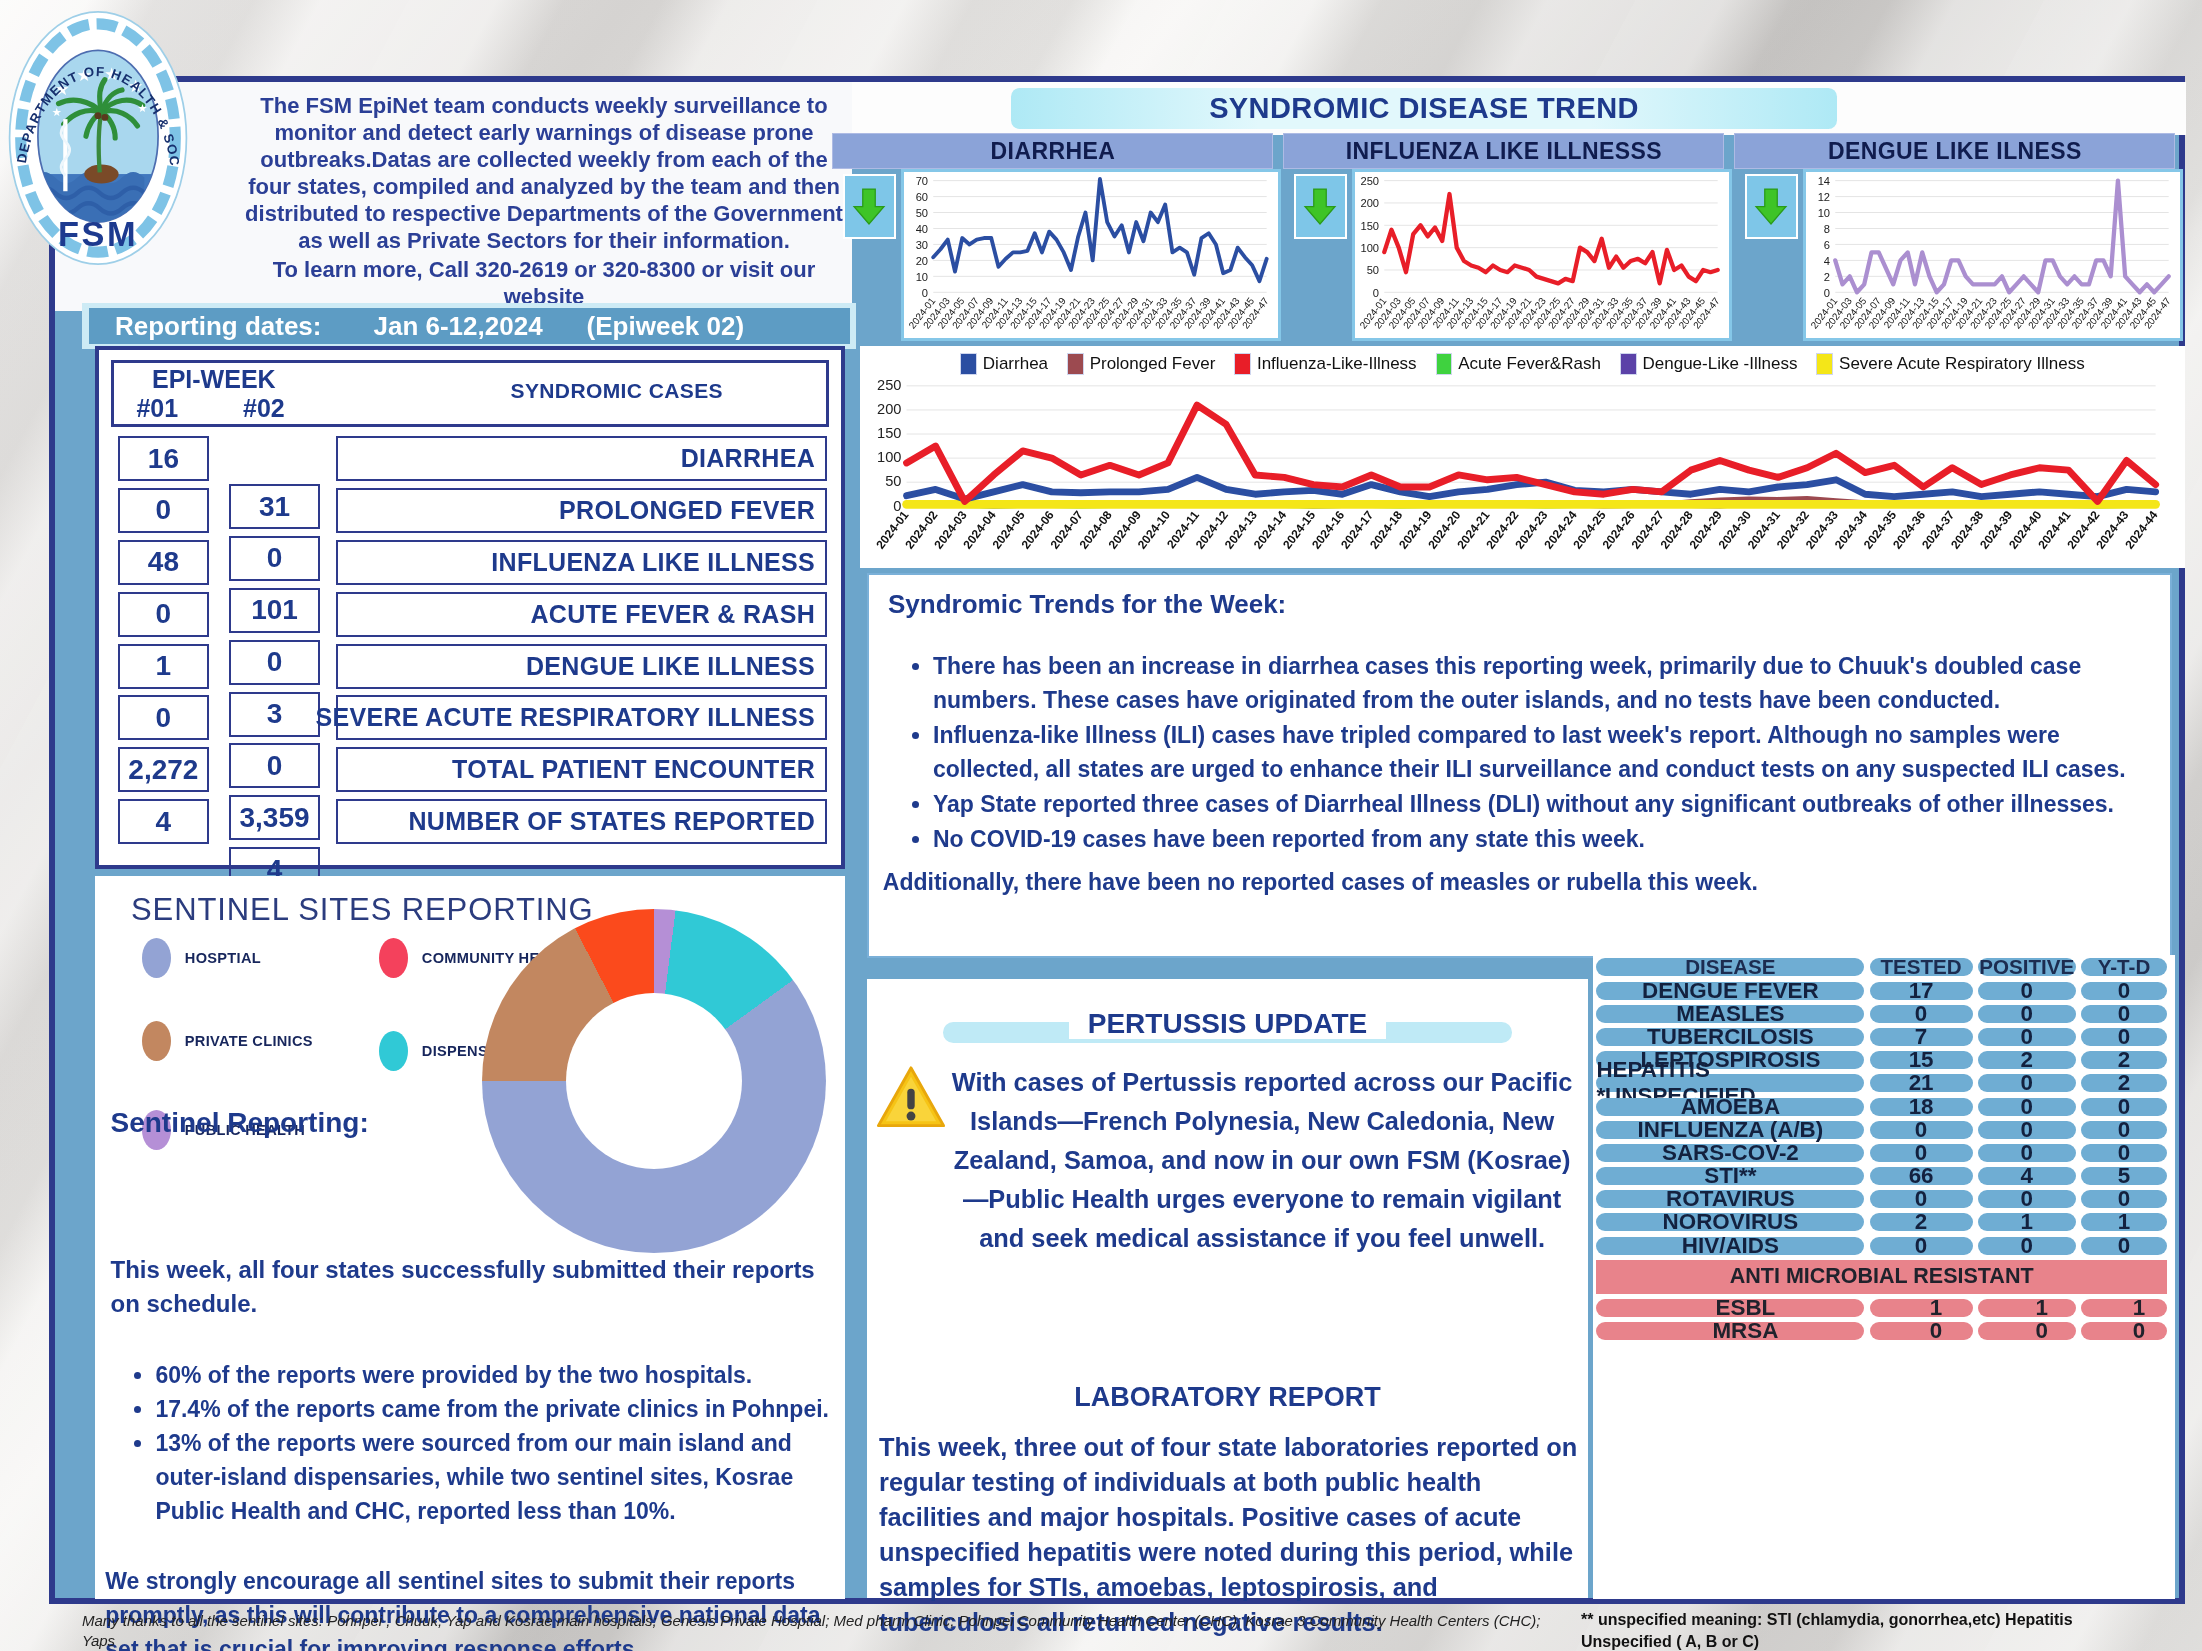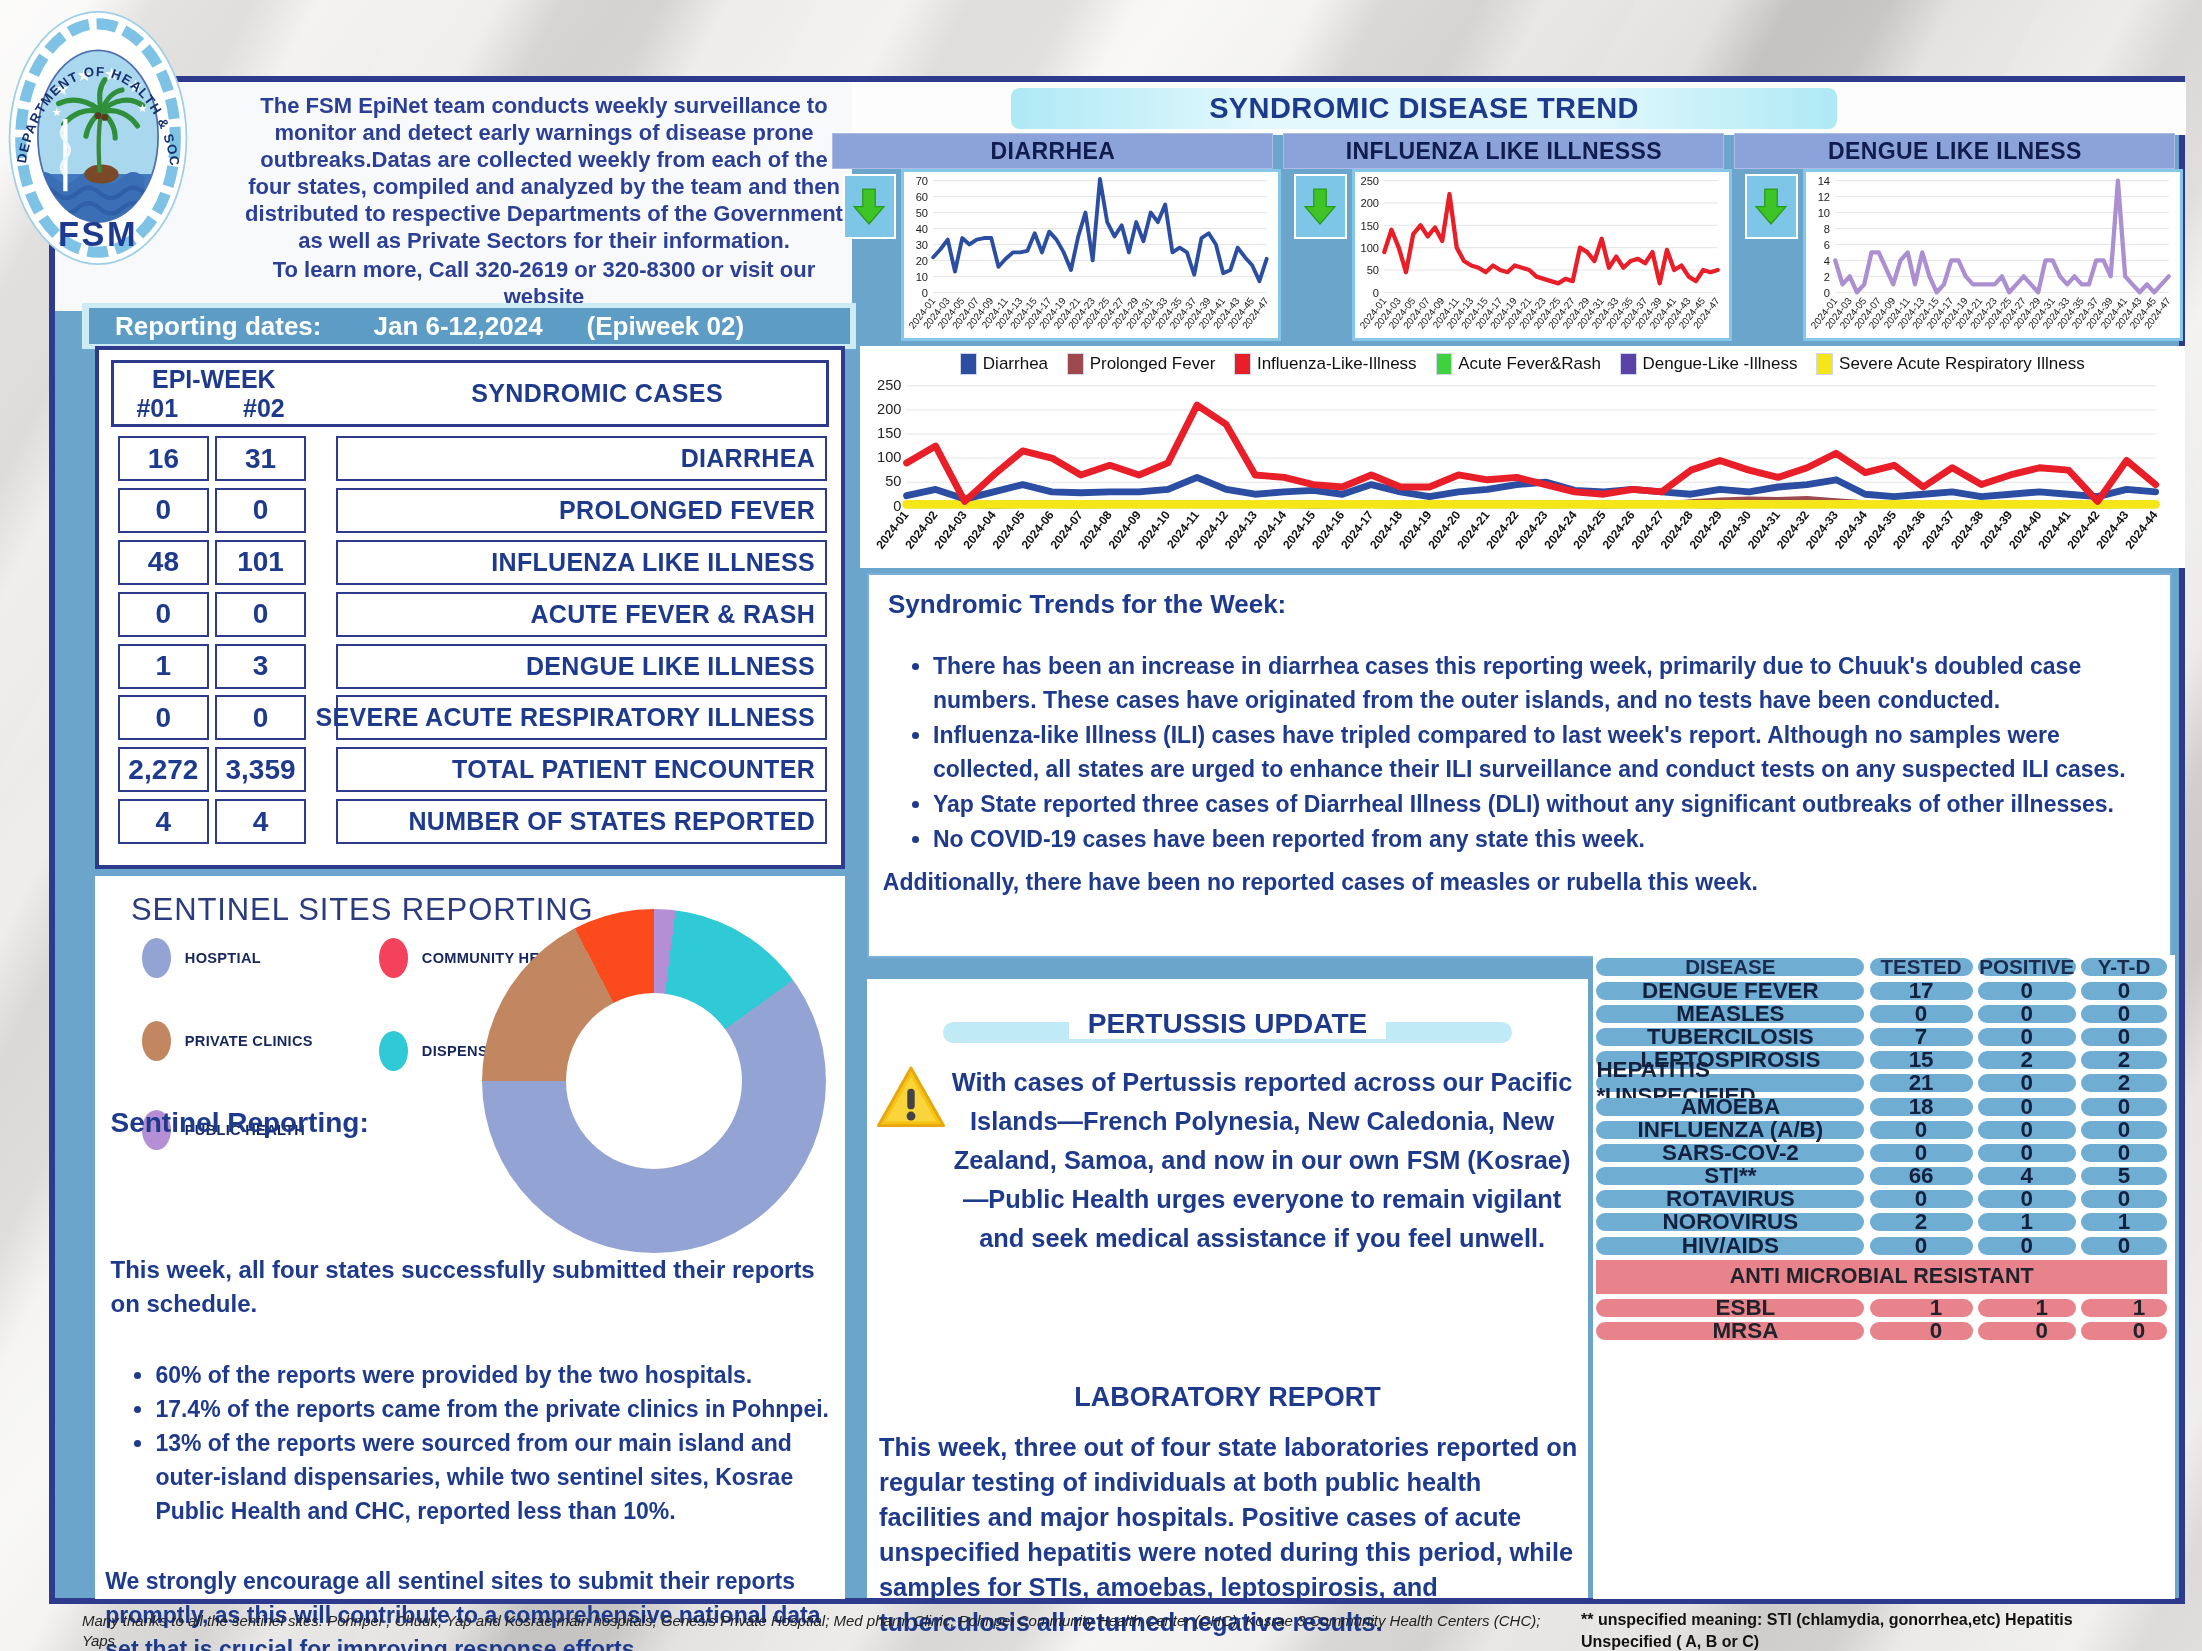--- a/index.html
+++ b/index.html
@@ -38,26 +38,26 @@
   .rep-bar{position:absolute;left:6.9px;top:5.2px;width:761px;height:36px;background:#5d9cc4;
            display:flex;align-items:center;color:#fff;font-weight:700;font-size:26px;}
   .rep-label{margin-left:26px;}  .rep-dates{margin-left:52px;} .rep-epi{margin-left:44px;}
   
   .epi-table{position:absolute;left:95px;top:346px;width:750px;height:523px;background:#fff;
              border:4.3px solid #2e3a8c;box-sizing:border-box;}
   .epi-head{position:relative;margin:10.3px 12px 0 12px;height:67px;border:3.4px solid #2e3a8c;box-sizing:border-box;}
   .epi-head-title{position:absolute;left:38px;top:1.7px;color:#1e3a8c;font-weight:700;font-size:25px;}
   .epi-w1{position:absolute;left:22.4px;top:31px;color:#1e3a8c;font-weight:700;font-size:25px;}
   .epi-w2{position:absolute;left:129px;top:31px;color:#1e3a8c;font-weight:700;font-size:25px;}
-  .epi-cases{position:absolute;right:103px;top:15.5px;color:#1e3a8c;font-weight:700;font-size:25px;letter-spacing:0.4px;}
+  .epi-cases{position:absolute;right:103px;top:15.5px;color:#1e3a8c;font-weight:700;font-size:21px;letter-spacing:0.4px;}
   .epi-rows{position:absolute;left:12px;right:12px;top:86px;}
   .epi-row{position:relative;height:45px;margin-bottom:6.9px;}
   .epi-num{position:absolute;top:0;height:100%;width:91px;border:2.6px solid #2e3a8c;box-sizing:border-box;
            display:flex;align-items:center;justify-content:center;color:#1e3a8c;font-weight:700;font-size:28px;}
-  .epi-num.n1{left:6.9px;} .epi-num.n2{left:104px;}
+  .epi-num.n1{left:6.9px;} .epi-num.n2{left:118px;margin-top:48px;}
   .epi-label{position:absolute;left:225px;right:1.7px;top:0;height:100%;border:2.6px solid #2e3a8c;box-sizing:border-box;
              display:flex;align-items:center;justify-content:flex-end;padding-right:10.3px;
              color:#1e3a8c;font-weight:700;font-size:25px;letter-spacing:0.3px;white-space:nowrap;}
   
   .combined-panel{position:absolute;left:860px;top:346px;width:1325px;height:222px;background:#fff;}
   .combined-legend{position:absolute;left:0;top:6.9px;width:100%;display:flex;justify-content:center;gap:19px;}
   .leg-item{display:flex;align-items:center;gap:6px;color:#111;font-size:17px;font-weight:400;}
   .leg-sw{width:14.6px;height:20.6px;display:inline-block;border:0.9px solid #cfd6ee;}
   #chart-combined{position:absolute;left:6.9px;top:31px;width:1311px;height:188px;}
   

